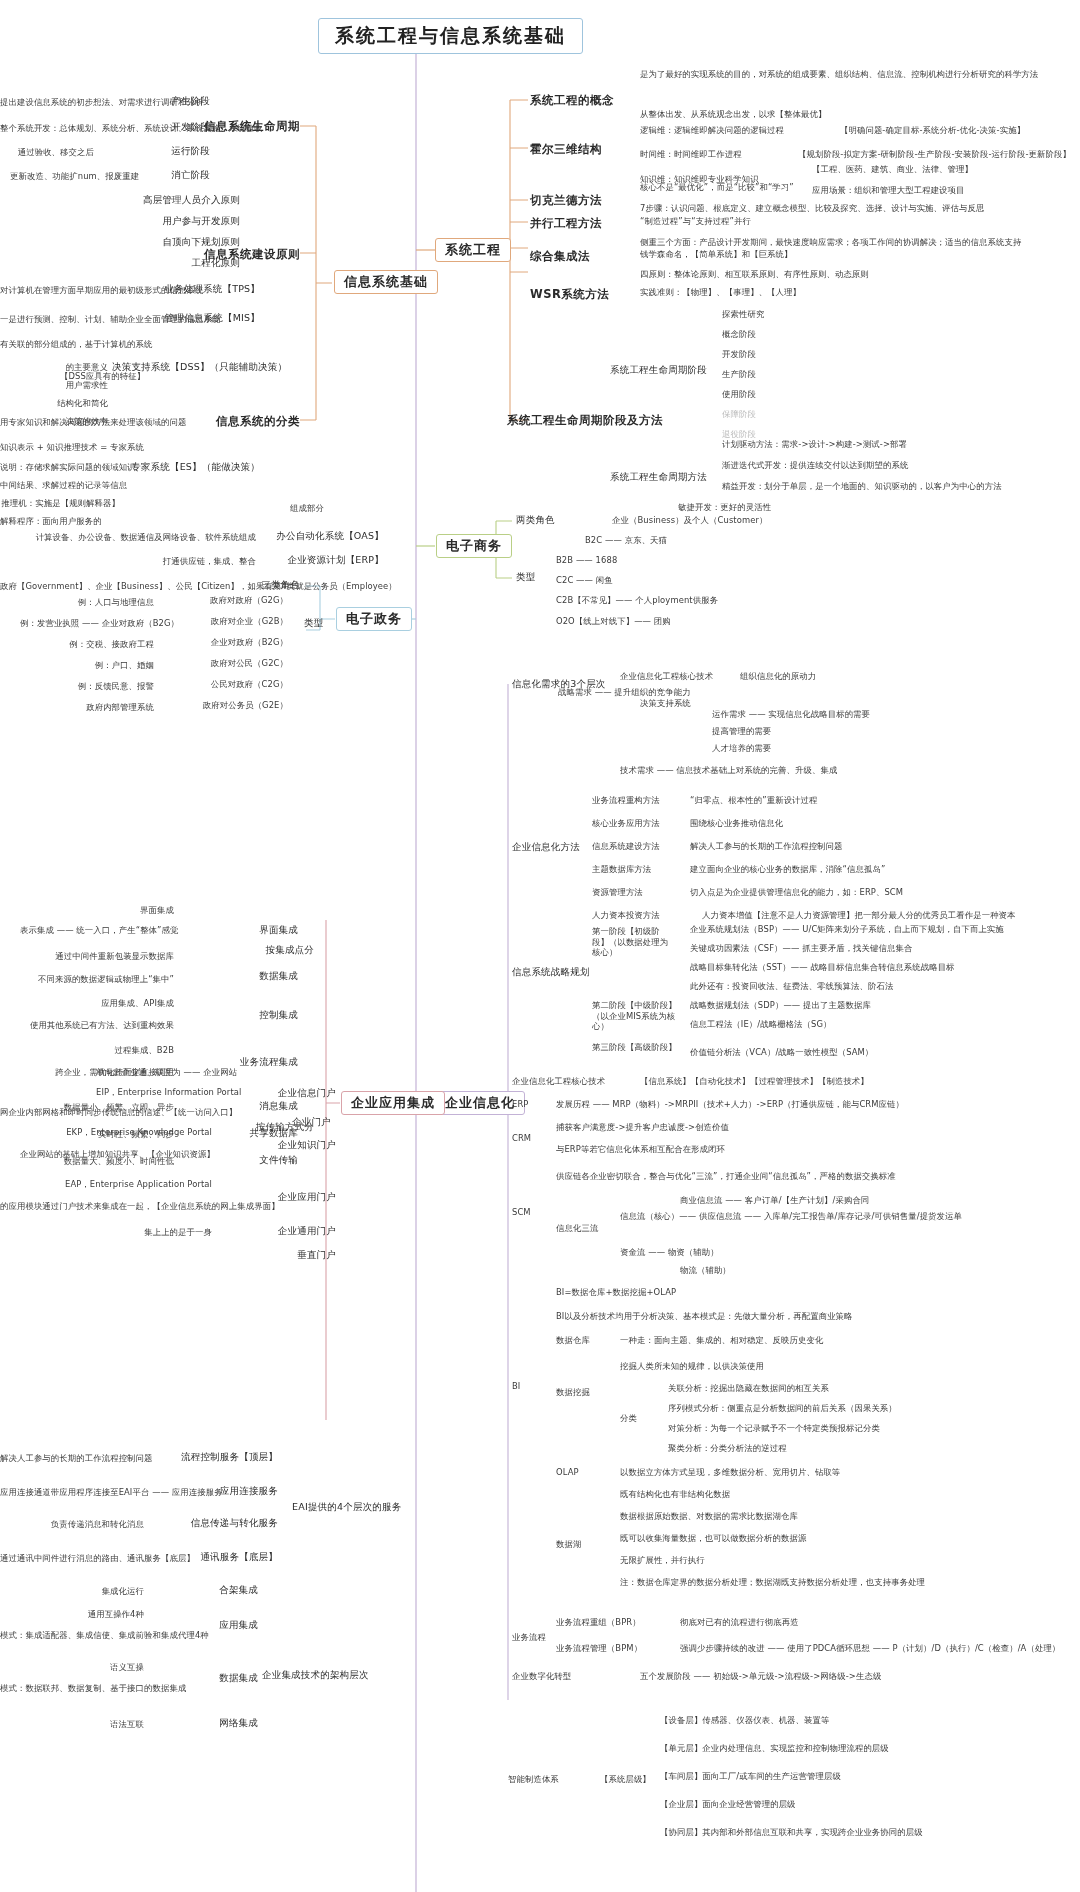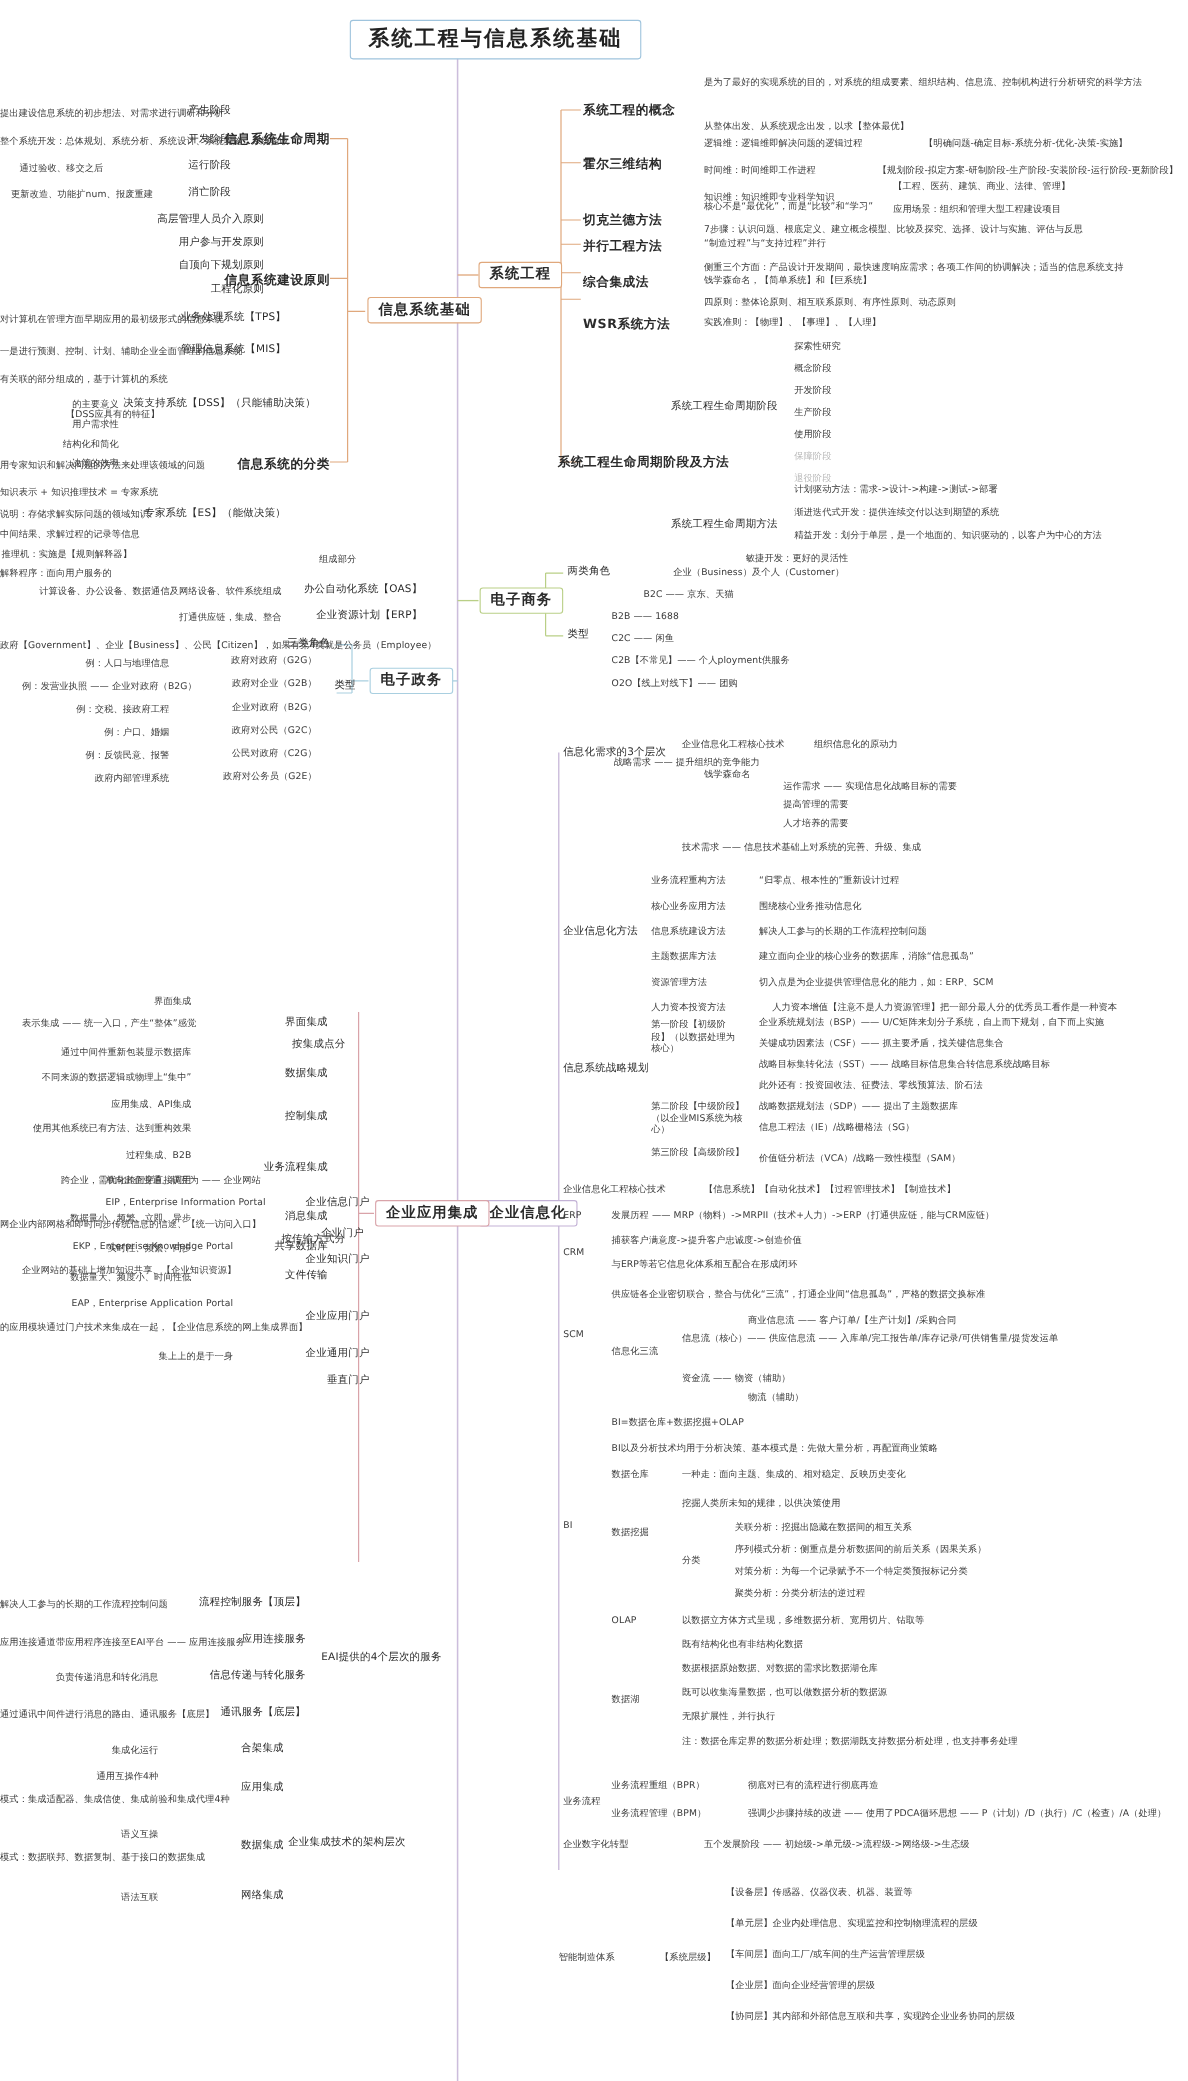--- a/index.html
+++ b/index.html
@@ -229,21 +229,21 @@
   <div class="node t3 rt" style="left:160px; top:659px; width:128px;">政府对公民（G2C）</div>
   <div class="node t3 rt" style="left:60px; top:661px; width:94px;">例：户口、婚姻</div>
   <div class="node t3 rt" style="left:160px; top:680px; width:128px;">公民对政府（C2G）</div>
   <div class="node t3 rt" style="left:30px; top:682px; width:124px;">例：反馈民意、报警</div>
   <div class="node t3 rt" style="left:160px; top:701px; width:128px;">政府对公务员（G2E）</div>
   <div class="node t3 rt" style="left:40px; top:703px; width:114px;">政府内部管理系统</div>
 
   <div class="node t2" style="left:512px; top:679px;">信息化需求的3个层次</div>
   <div class="node t3" style="left:620px; top:672px;">企业信息化工程核心技术</div>
   <div class="node t3" style="left:740px; top:672px;">组织信息化的原动力</div>
-  <div class="node t3" style="left:640px; top:699px;">钱学森命名</div>
+  <div class="node t3" style="left:640px; top:699px;">决策支持系统</div>
   <div class="node t3" style="left:558px; top:688px;">战略需求 —— 提升组织的竞争能力</div>
   <div class="node t3" style="left:712px; top:710px;">运作需求 —— 实现信息化战略目标的需要</div>
   <div class="node t3" style="left:712px; top:727px;">提高管理的需要</div>
   <div class="node t3" style="left:712px; top:744px;">人才培养的需要</div>
   <div class="node t3" style="left:620px; top:766px;">技术需求 —— 信息技术基础上对系统的完善、升级、集成</div>
 
   <div class="node t2" style="left:512px; top:842px;">企业信息化方法</div>
   <div class="node t3" style="left:592px; top:796px;">业务流程重构方法</div>
   <div class="node t3" style="left:690px; top:796px;">“归零点、根本性的”重新设计过程</div>
   <div class="node t3" style="left:592px; top:819px;">核心业务应用方法</div>

